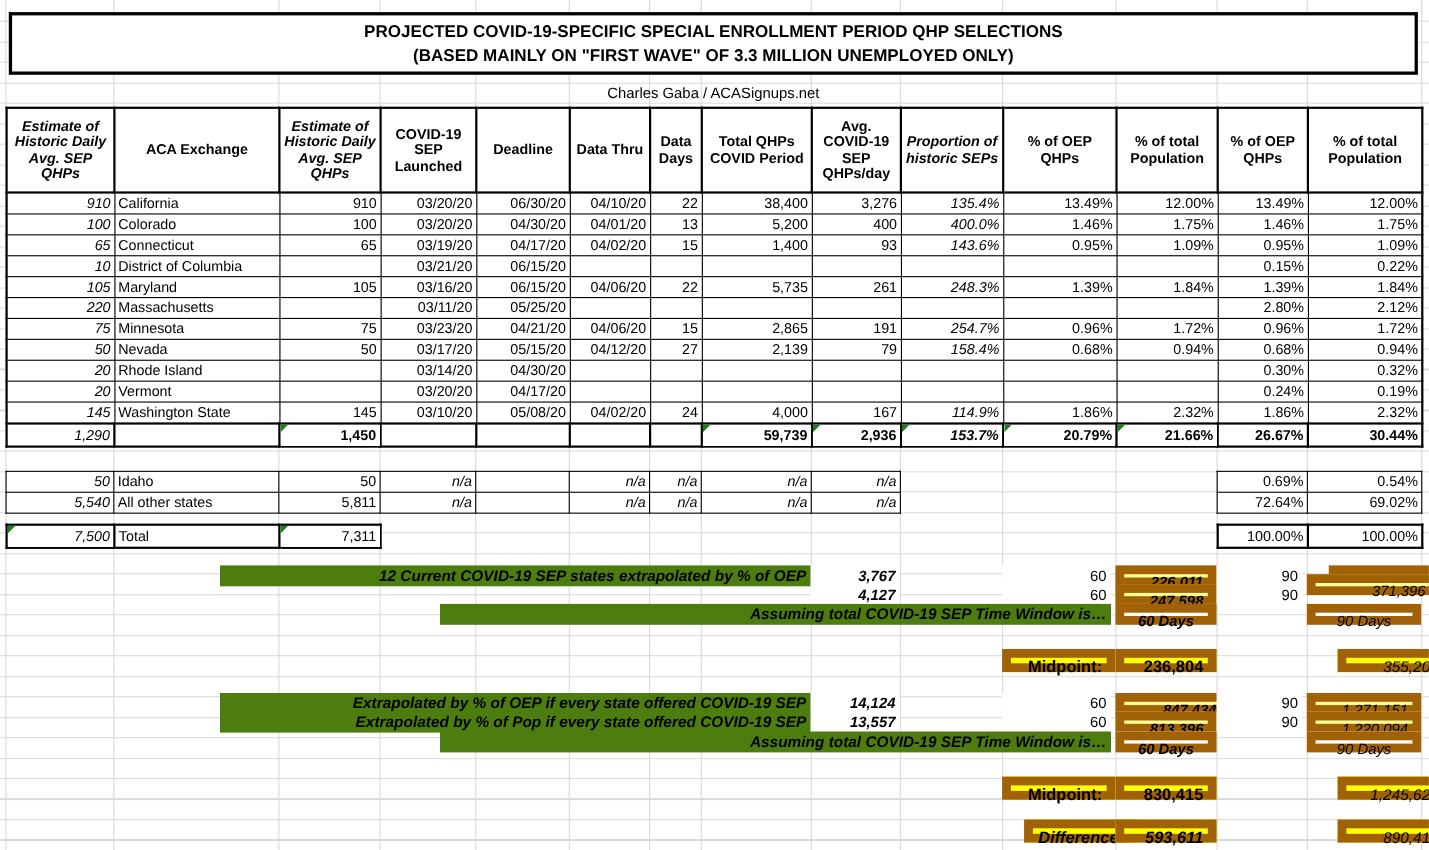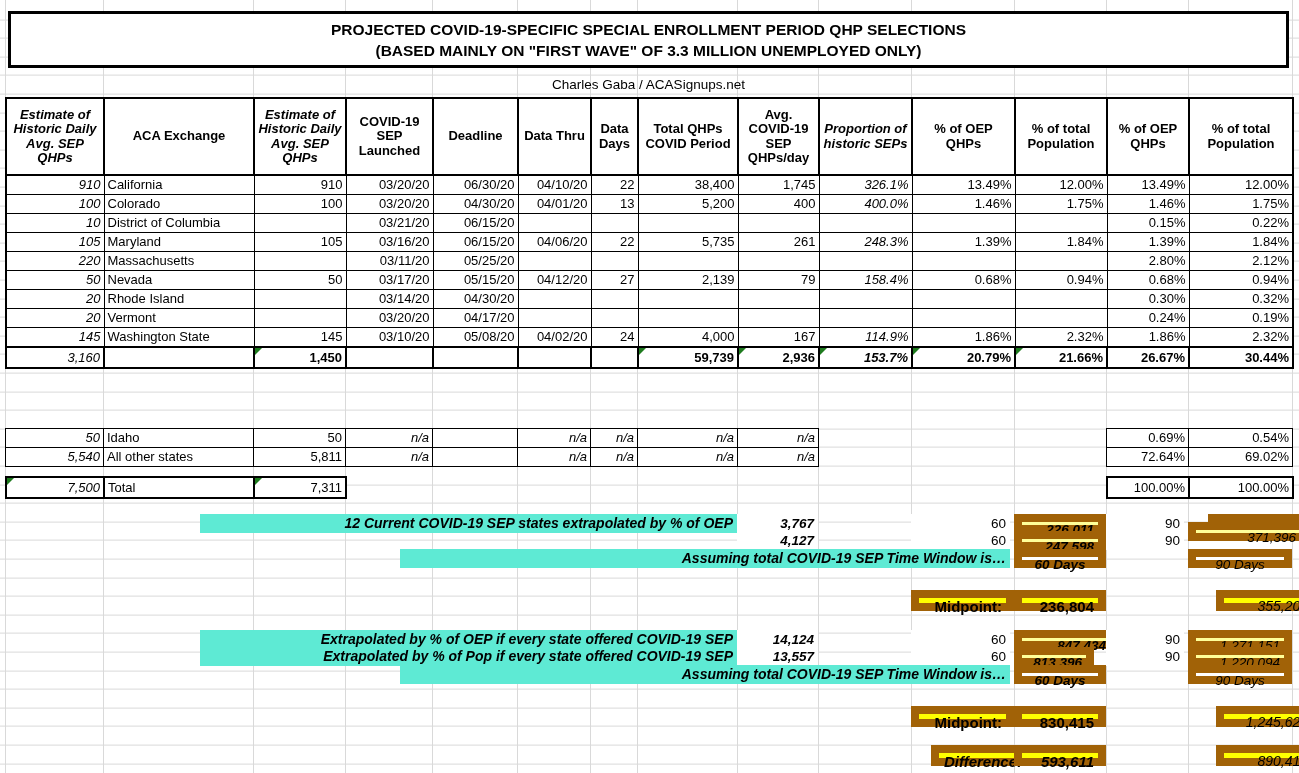--- a/index.html
+++ b/index.html
@@ -35,21 +35,21 @@
   #main-head th:nth-child(1),#main-head th:nth-child(3),#main-head th:nth-child(10){font-style:italic;}
   #main-total td{border:2px solid #000;font-weight:bold;height:19px;}
   #main-total td:first-child{font-weight:normal;}
   #t-second td{border:1px solid #000;}
   #t-grand td{border:2px solid #000;height:19px;}
   .nb{border:none !important;background:transparent !important;}
   td.flag{position:relative;}
   .flag-tri{position:absolute;top:0;left:0;width:0;height:0;
     border-top:7px solid var(--flag-green);border-right:7px solid transparent;}
 
-  .rlabel{font-weight:bold;font-style:italic;font-size:14px;text-align:right;background:#5eead4;
+  .rlabel{font-weight:bold;font-style:italic;font-size:14px;text-align:right;background:#4d7c0f;
     height:19px;line-height:19px;padding-right:4px;}
   .rnum{font-weight:bold;font-style:italic;font-size:13.5px;text-align:right;background:#fff;
     height:19px;line-height:19px;padding-right:4px;}
   .plain{font-size:13.5px;text-align:right;background:#fff;height:19px;line-height:19px;padding-right:4px;}
   .box{border:8px solid #a16207;height:19px;line-height:15px;font-size:13.5px;text-align:right;
     padding:0 4px;background:var(--pale-yellow);}
   .box.bi{font-weight:bold;font-style:italic;}
   .box.i{font-style:italic;}
   .box.white{background:#fff;text-align:center;}
   .gold{background:var(--bright-yellow) !important;}
@@ -125,22 +125,22 @@
     <tbody id="main-body">
         <tr>
           <td>910</td>
           <td>California</td>
           <td>910</td>
           <td>03/20/20</td>
           <td>06/30/20</td>
           <td>04/10/20</td>
           <td>22</td>
           <td>38,400</td>
-          <td>1,745</td>
-          <td>326.1%</td>
+          <td>3,276</td>
+          <td>135.4%</td>
           <td>13.49%</td>
           <td>12.00%</td>
           <td>13.49%</td>
           <td>12.00%</td>
         </tr>
         <tr>
           <td>100</td>
           <td>Colorado</td>
           <td>100</td>
           <td>03/20/20</td>
@@ -149,20 +149,36 @@
           <td>13</td>
           <td>5,200</td>
           <td>400</td>
           <td>400.0%</td>
           <td>1.46%</td>
           <td>1.75%</td>
           <td>1.46%</td>
           <td>1.75%</td>
         </tr>
         <tr>
+          <td>65</td>
+          <td>Connecticut</td>
+          <td>65</td>
+          <td>03/19/20</td>
+          <td>04/17/20</td>
+          <td>04/02/20</td>
+          <td>15</td>
+          <td>1,400</td>
+          <td>93</td>
+          <td>143.6%</td>
+          <td>0.95%</td>
+          <td>1.09%</td>
+          <td>0.95%</td>
+          <td>1.09%</td>
+        </tr>
+        <tr>
           <td>10</td>
           <td>District of Columbia</td>
           <td></td>
           <td>03/21/20</td>
           <td>06/15/20</td>
           <td></td>
           <td></td>
           <td></td>
           <td></td>
           <td></td>
@@ -197,20 +213,36 @@
           <td></td>
           <td></td>
           <td></td>
           <td></td>
           <td></td>
           <td></td>
           <td>2.80%</td>
           <td>2.12%</td>
         </tr>
         <tr>
+          <td>75</td>
+          <td>Minnesota</td>
+          <td>75</td>
+          <td>03/23/20</td>
+          <td>04/21/20</td>
+          <td>04/06/20</td>
+          <td>15</td>
+          <td>2,865</td>
+          <td>191</td>
+          <td>254.7%</td>
+          <td>0.96%</td>
+          <td>1.72%</td>
+          <td>0.96%</td>
+          <td>1.72%</td>
+        </tr>
+        <tr>
           <td>50</td>
           <td>Nevada</td>
           <td>50</td>
           <td>03/17/20</td>
           <td>05/15/20</td>
           <td>04/12/20</td>
           <td>27</td>
           <td>2,139</td>
           <td>79</td>
           <td>158.4%</td>
@@ -263,21 +295,21 @@
           <td>167</td>
           <td>114.9%</td>
           <td>1.86%</td>
           <td>2.32%</td>
           <td>1.86%</td>
           <td>2.32%</td>
         </tr>
       </tbody>
     <tbody id="main-total">
         <tr>
-          <td>3,160</td>
+          <td>1,290</td>
           <td></td>
           <td class="flag">1,450<span class="flag-tri"></span></td>
           <td></td>
           <td></td>
           <td></td>
           <td></td>
           <td class="flag">59,739<span class="flag-tri"></span></td>
           <td class="flag">2,936<span class="flag-tri"></span></td>
           <td class="flag">153.7%<span class="flag-tri"></span></td>
           <td class="flag">20.79%<span class="flag-tri"></span></td>
@@ -402,21 +434,21 @@
   <div class="abs rlabel" style="left:200px;top:630px;width:537px;">Extrapolated by % of OEP if every state offered COVID-19 SEP</div>
   <div class="abs rnum" style="left:737px;top:630px;width:81px;">14,124</div>
   <div class="abs plain" style="left:911px;top:630px;width:99px;">60</div>
   <div class="abs box bi" style="left:1014px;top:630px;width:104px;">847,434</div>
   <div class="abs plain" style="left:1106px;top:630px;width:78px;">90</div>
   <div class="abs box i" style="left:1188px;top:630px;width:104px;">1,271,151</div>
 
   <div class="abs rlabel" style="left:200px;top:647px;width:537px;">Extrapolated by % of Pop if every state offered COVID-19 SEP</div>
   <div class="abs rnum" style="left:737px;top:647px;width:81px;">13,557</div>
   <div class="abs plain" style="left:911px;top:647px;width:99px;">60</div>
-  <div class="abs box bi" style="left:1014px;top:647px;width:80px;">813,396</div>
+  <div class="abs box bi" style="left:1014px;top:647px;width:92px;">813,396</div>
   <div class="abs plain" style="left:1106px;top:647px;width:78px;">90</div>
   <div class="abs box i" style="left:1188px;top:647px;width:104px;">1,220,094</div>
 
   <div class="abs rlabel" style="left:400px;top:665px;width:610px;">Assuming total COVID-19 SEP Time Window is…</div>
   <div class="abs box white bi" style="left:1014px;top:665px;width:92px;">60 Days</div>
   <div class="abs box white i" style="left:1188px;top:665px;width:104px;">90 Days</div>
 
   <div class="abs box gold mid" style="left:911px;top:706px;width:103px;">Midpoint:</div>
   <div class="abs box gold mid" style="left:1014px;top:706px;width:92px;">830,415</div>
   <div class="abs box gold mid i" style="left:1188px;top:706px;width:104px;">1,245,622</div>

